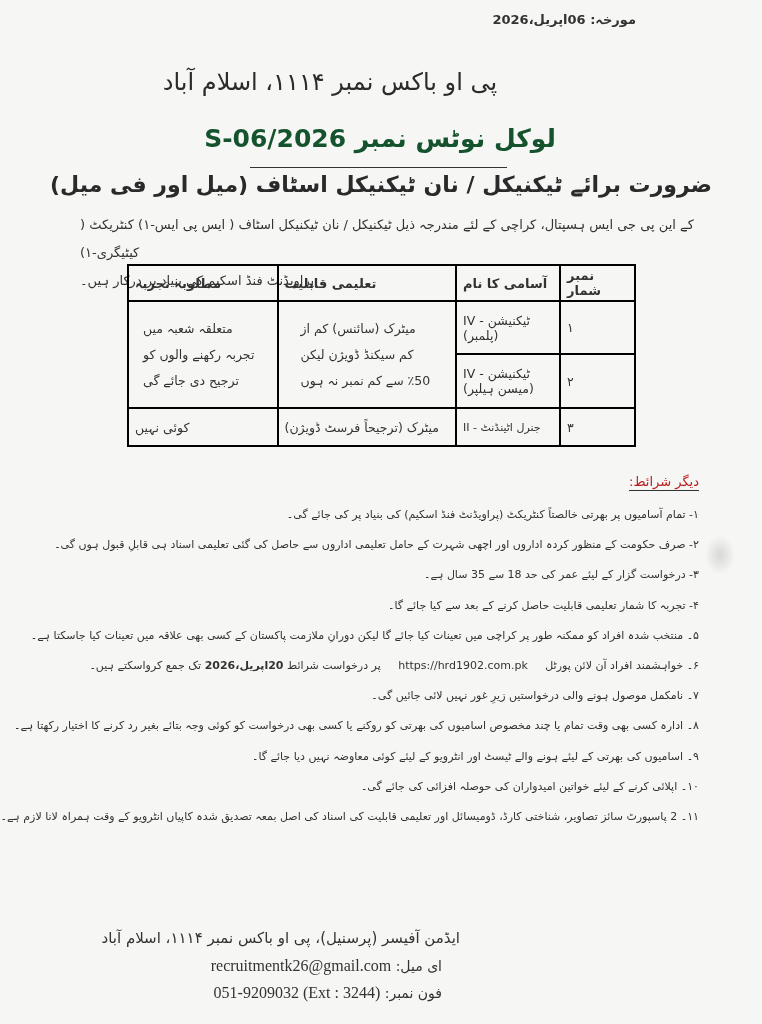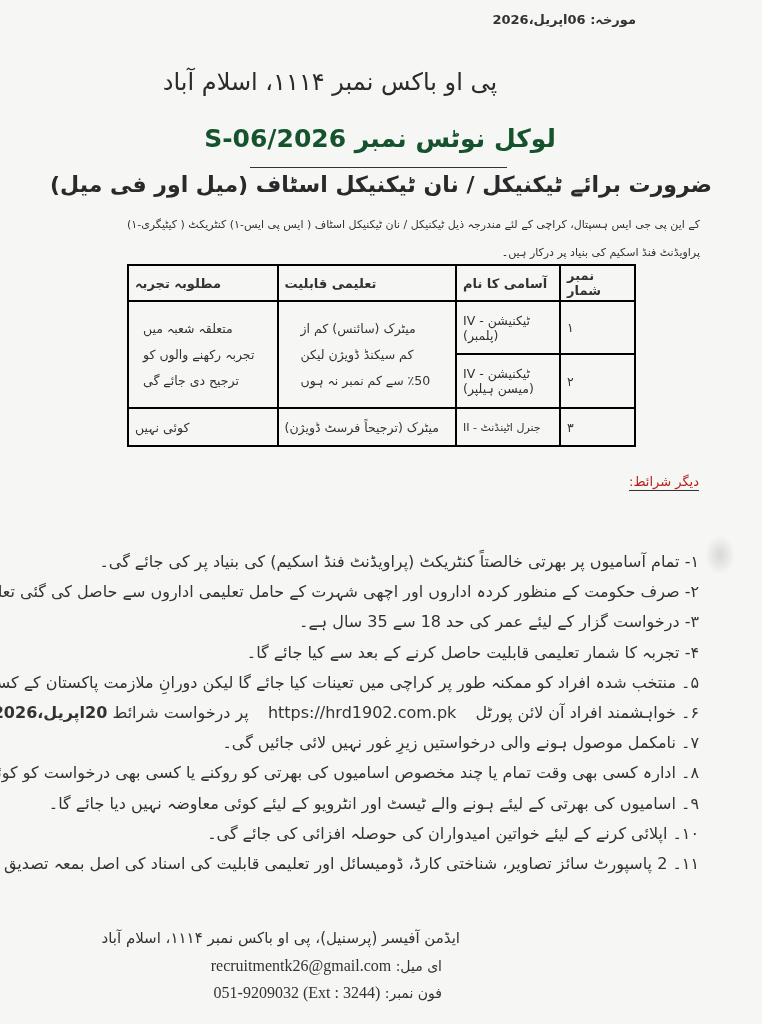--- a/index.html
+++ b/index.html
@@ -10,38 +10,38 @@
     color:#2a2a2a;
     position:relative;
   }
   .abs { position:absolute; }
   .rtl { direction:rtl; unicode-bidi:plaintext; }
   .date { right:126px; top:12px; font-size:13px; font-weight:bold; color:#333; }
   .heading1 { left:0; width:660px; top:68px; text-align:center; font-size:24px; color:#2b2b2b; }
   .heading2 { left:180px; width:400px; top:124px; text-align:center; font-size:25px; font-weight:bold; color:#14532d; }
   .heading2-line { left:250px; width:257px; top:167px; height:1px; background:#333; }
   .heading3 { left:0; width:762px; top:172px; text-align:center; font-size:22px; font-weight:bold; color:#2a2a2a; }
-  .intro { right:62px; width:620px; top:211px; font-size:11px; line-height:28px; text-align:right; color:#333; }
+  .intro { right:62px; width:620px; top:211px; font-size:13px; line-height:28px; text-align:left; color:#333; }
 
   table.posts {
     position:absolute; left:127px; top:264px; width:509px;
     border-collapse:collapse; font-size:12.5px; color:#333;
   }
   table.posts td, table.posts th {
     border:2px solid #000000; text-align:left; vertical-align:middle; padding:2px 6px;
   }
   table.posts th { font-weight:bold; height:29px; font-size:13px; }
   .c-exp { width:139px; }
   .c-qual { width:168px; }
   .c-name { width:92px; }
   .c-sn { width:62px; }
   .r1 { height:53px; } .r2 { height:54px; } .r3 { height:38px; }
 
   .cond-title { right:63px; top:474px; font-size:13px; color:#b91c1c; border-bottom:1px solid #333; padding-bottom:1px; }
-  .conds { right:63px; width:660px; top:500px; font-size:16px; color:#333; text-align:right;margin-top:47px; }
+  .conds { right:63px; width:660px; top:500px; font-size:11px; color:#333; text-align:right; }
   .conds .item { height:30.2px; line-height:30.2px; white-space:nowrap; }
   .url { font-family:"DejaVu Sans", sans-serif; direction:ltr; unicode-bidi:embed; margin:0 14px; }
   .bold { font-weight:bold; }
 
   .sig { left:80px; width:380px; top:925px; font-size:14px; color:#333; text-align:right; }
   .sig-line { height:27px; line-height:27px; }
   .ltr-val { font-family:"Liberation Serif", serif; font-size:16px; direction:ltr; unicode-bidi:embed; }
   .smudge { left:705px; top:535px; width:30px; height:40px; border-radius:50%; background:radial-gradient(#d8d8d8, transparent 70%); }
 </style>
 </head>

